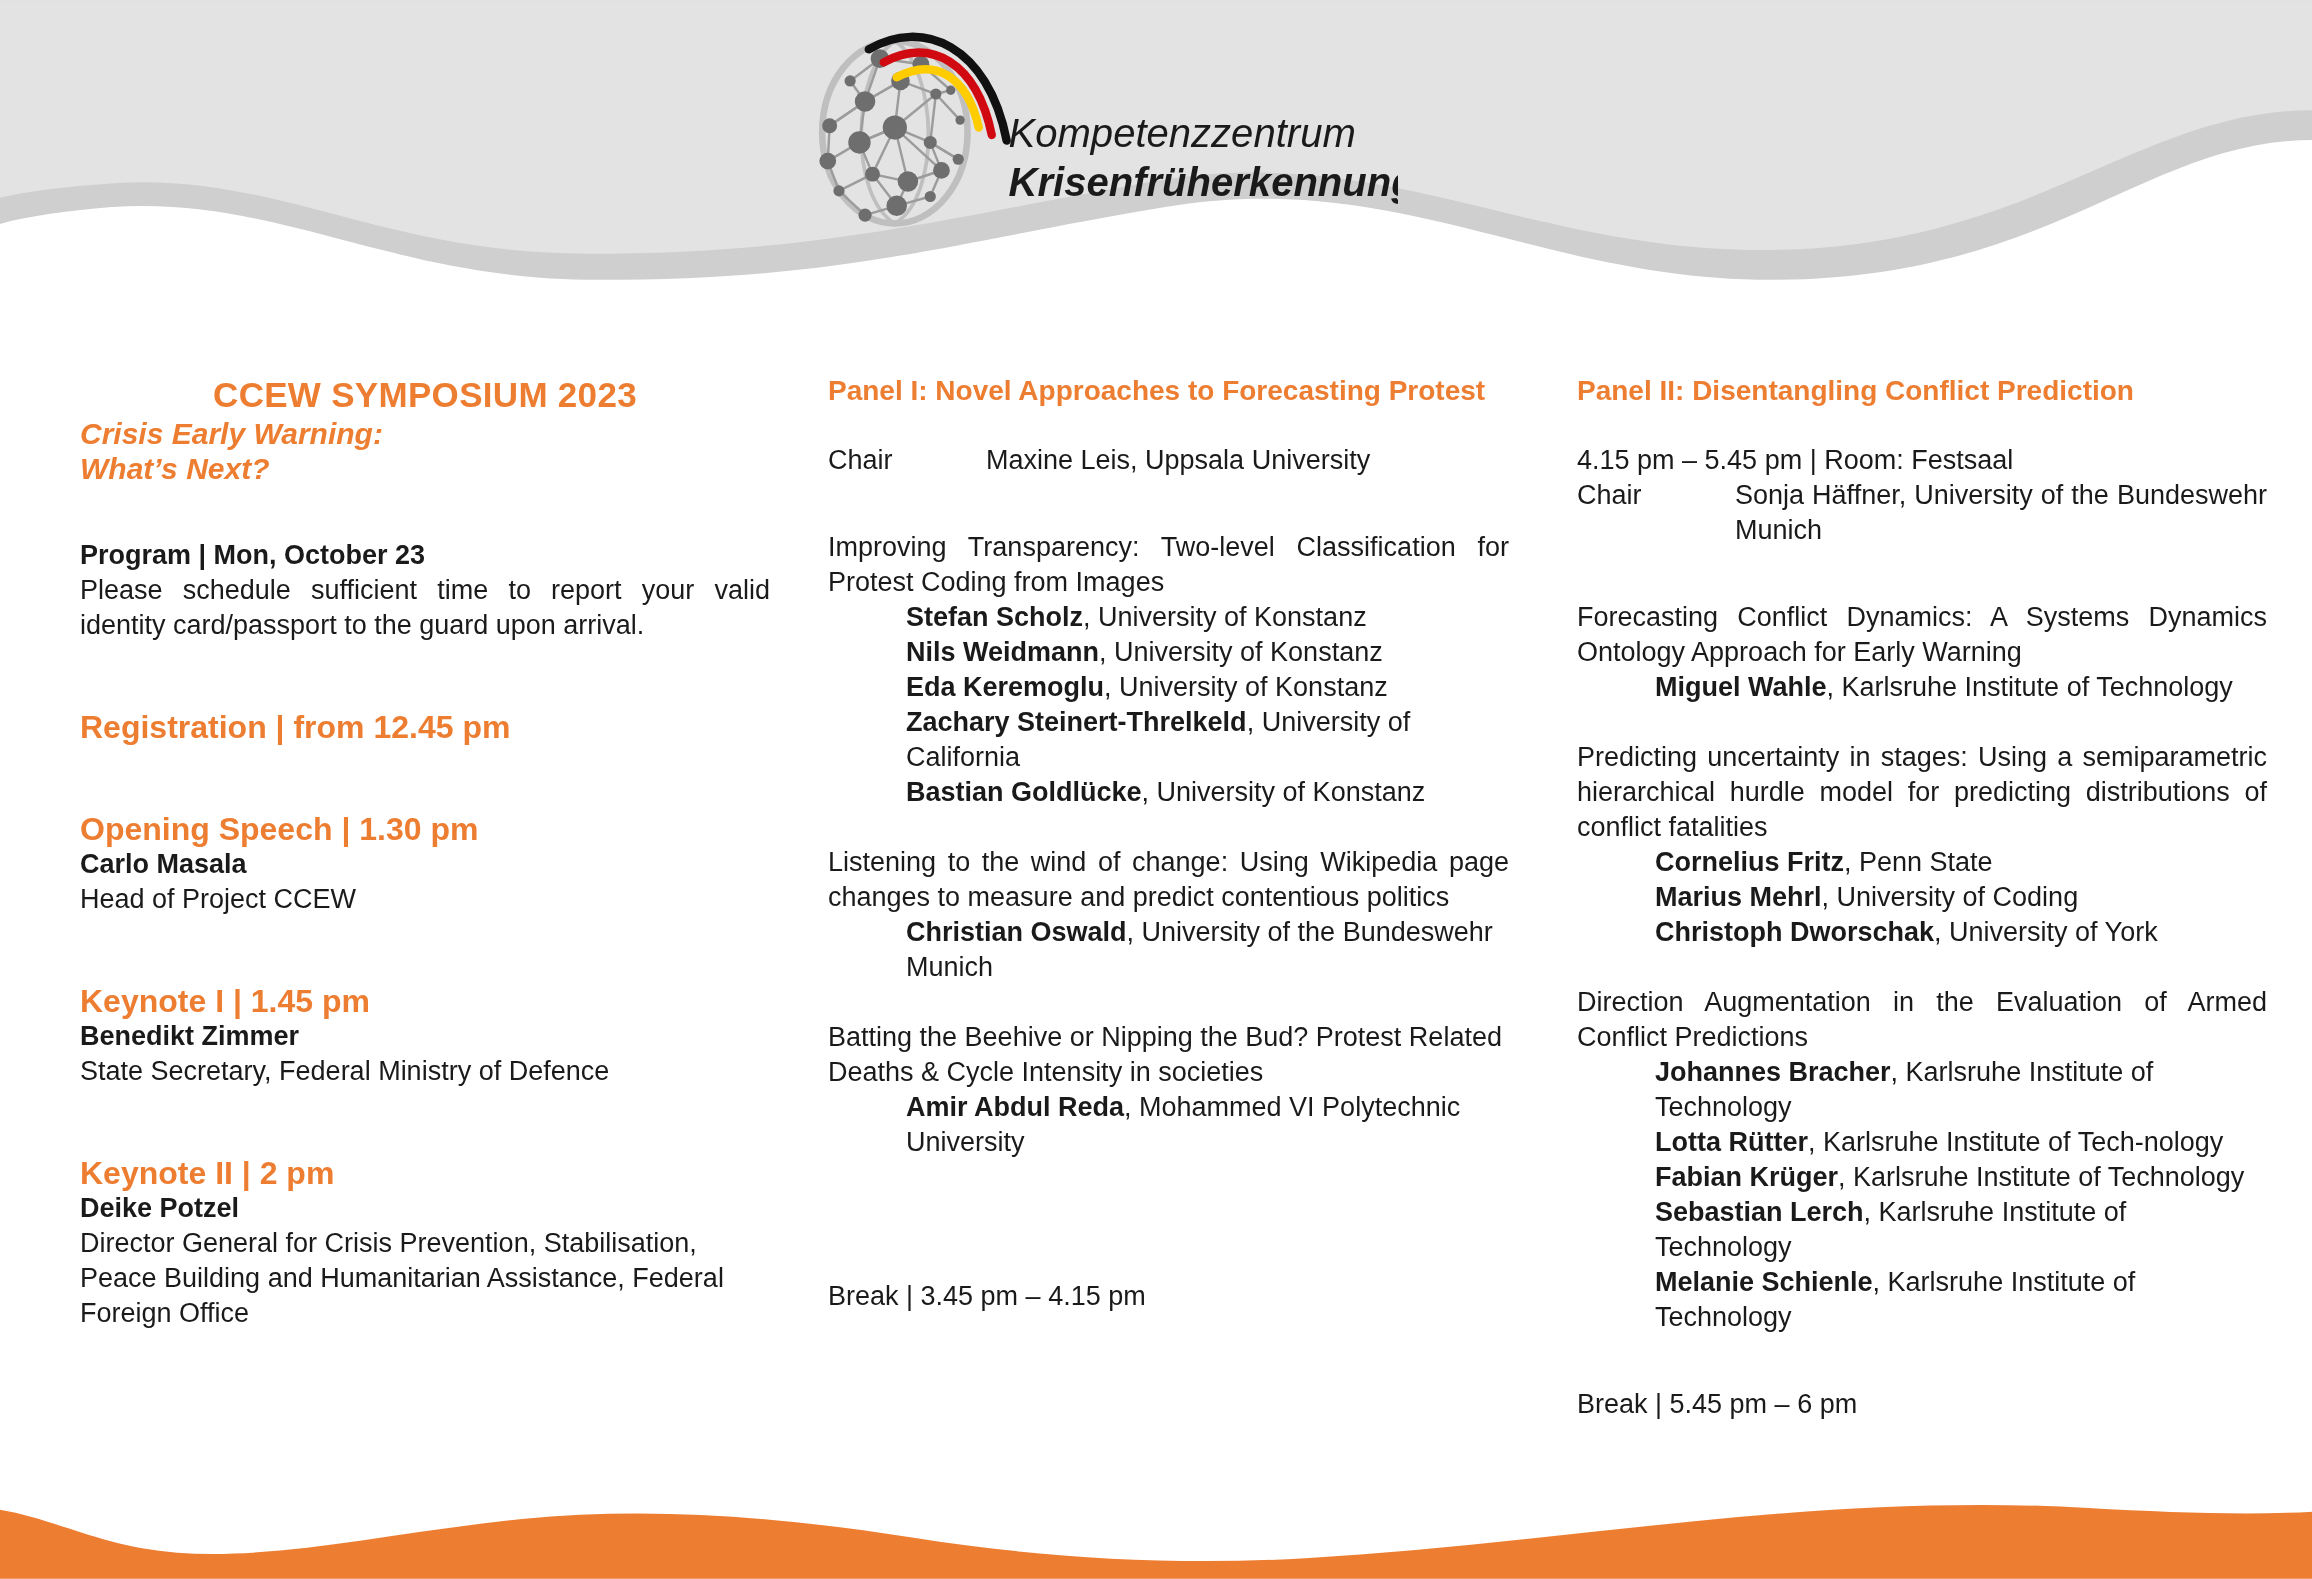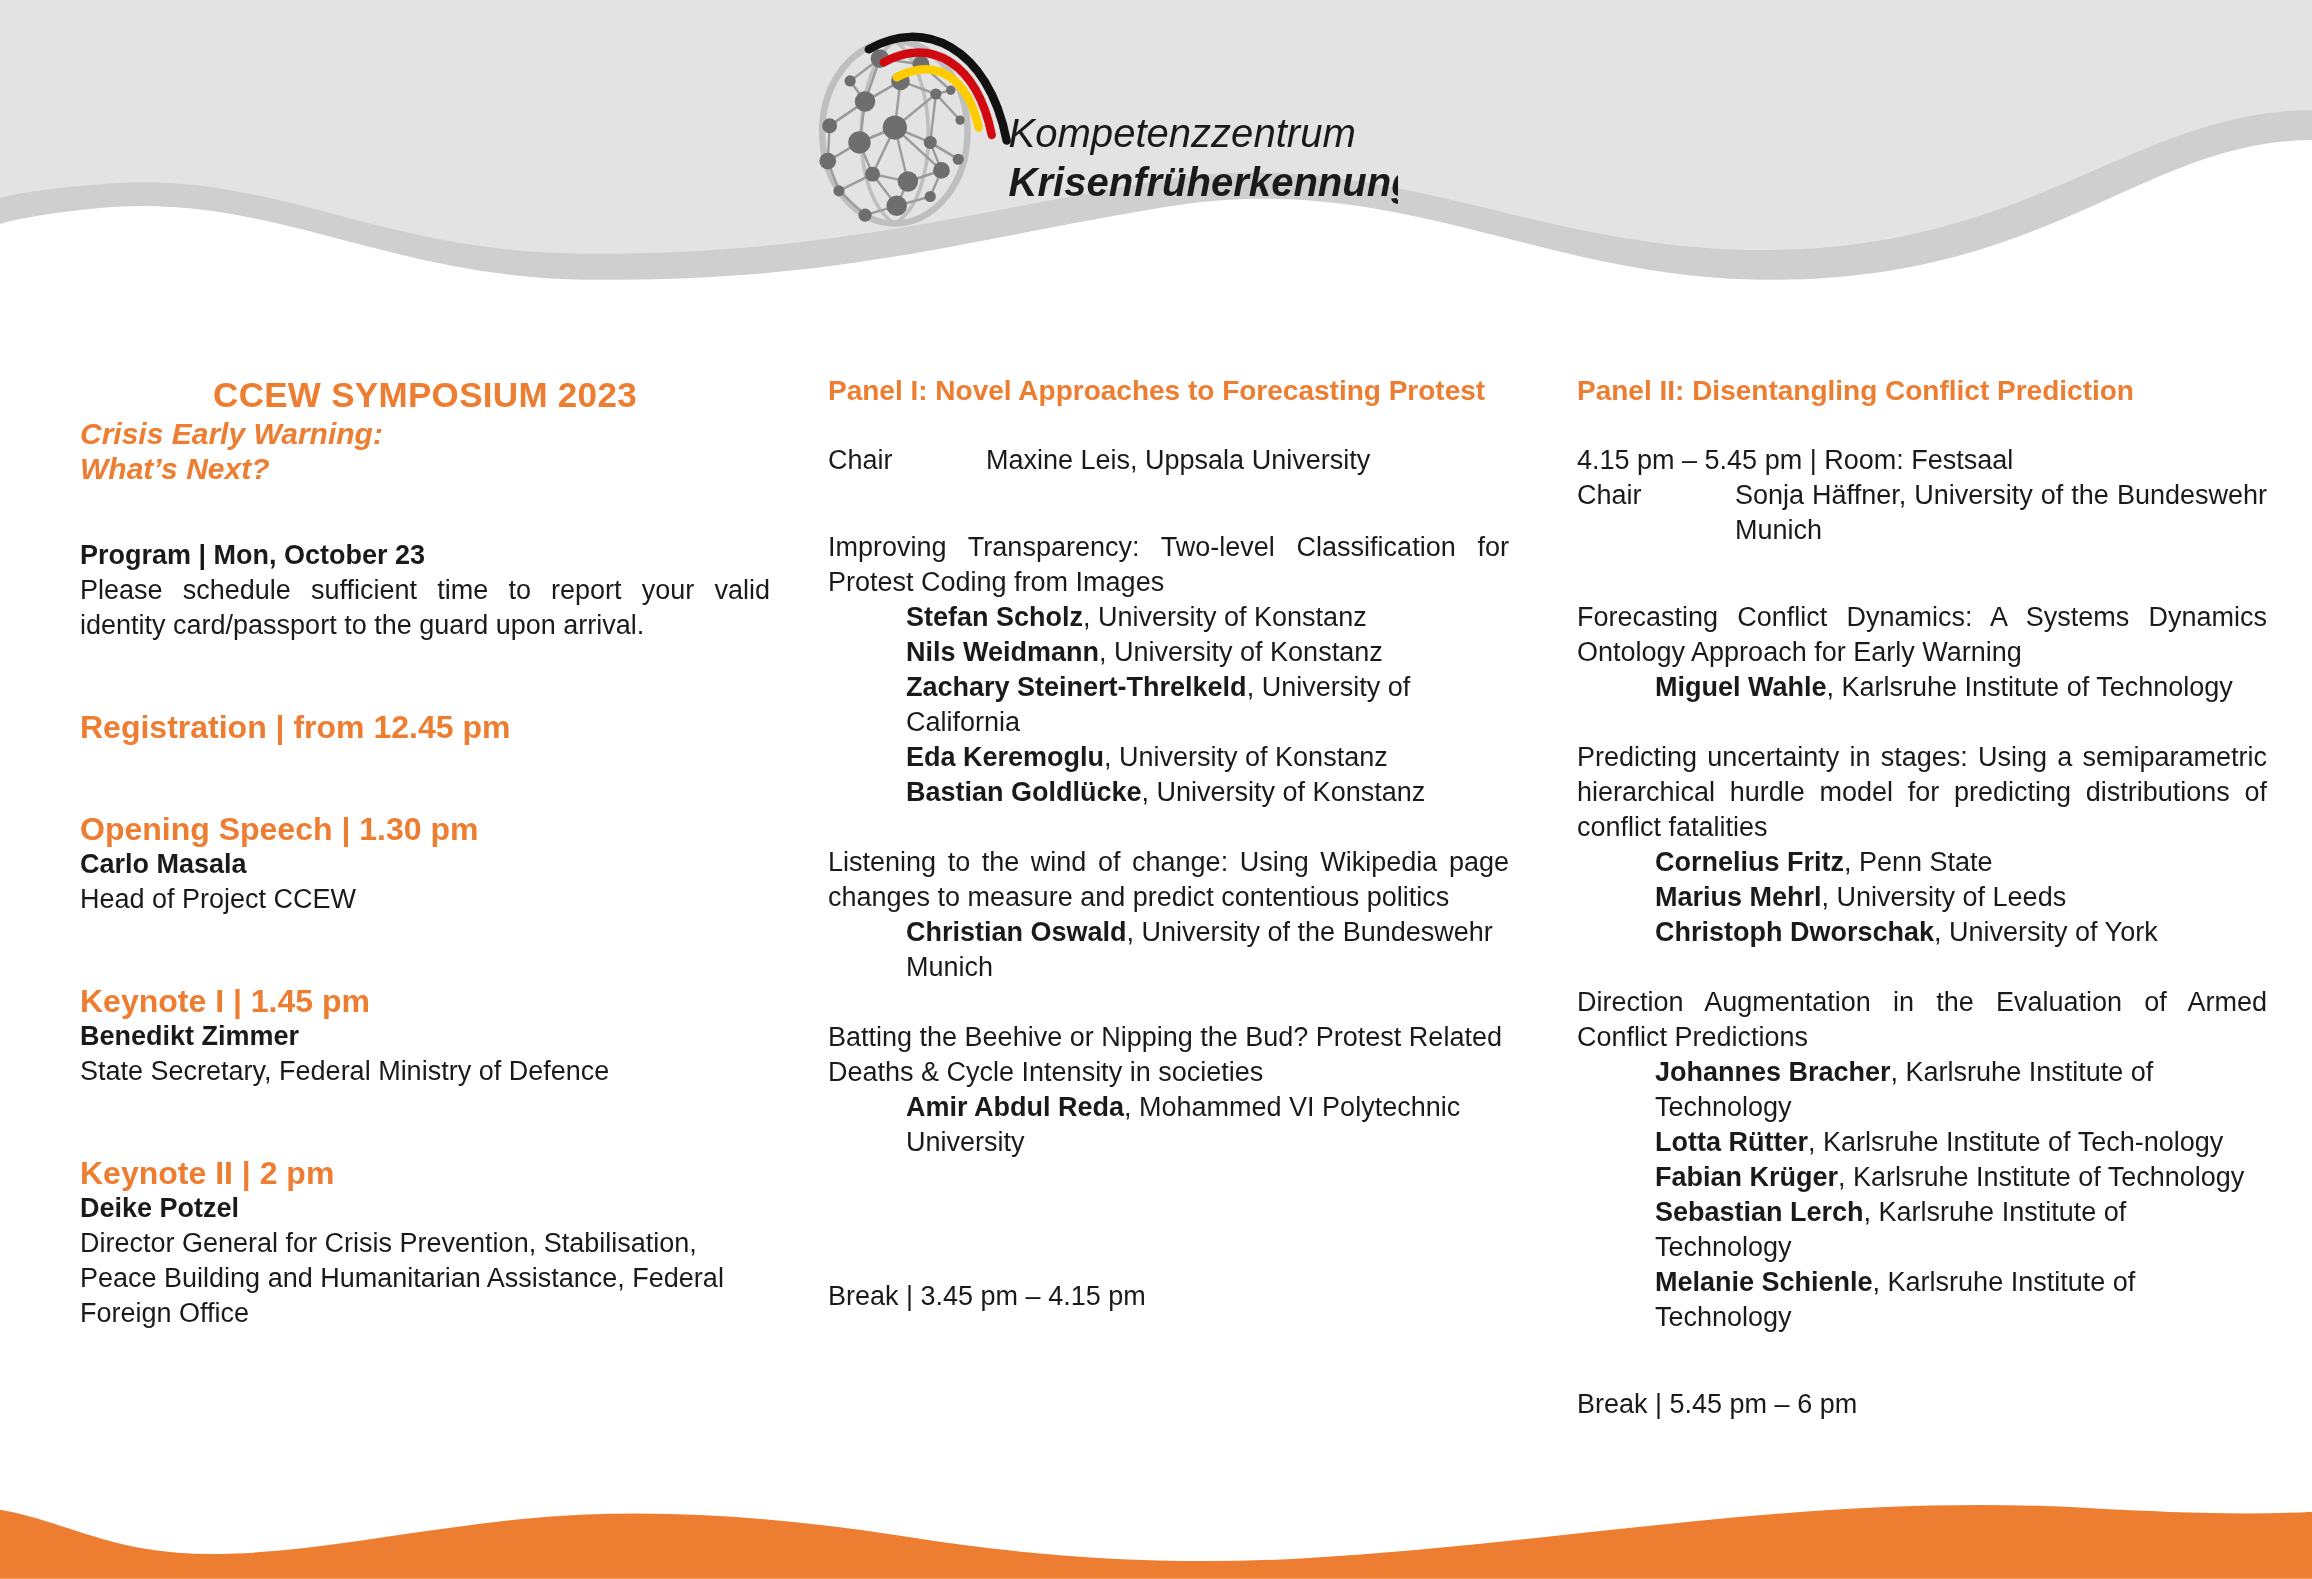--- a/index.html
+++ b/index.html
@@ -269,24 +269,24 @@
       <div>
         <div class="body-text justify-inner">Improving Transparency: Two-level Classification for Protest Coding from Images</div>
         <div class="name-block">
           <div>
             <span class="bold">Stefan Scholz</span><span>, University of Konstanz</span>
           </div>
           <div>
             <span class="bold">Nils Weidmann</span><span>, University of Konstanz</span>
           </div>
           <div>
+            <span class="bold">Eda Keremoglu</span><span>, University of Konstanz</span>
+          </div>
+          <div>
             <span class="bold">Zachary Steinert-Threlkeld</span><span>, University of California</span>
-          </div>
-          <div>
-            <span class="bold">Eda Keremoglu</span><span>, University of Konstanz</span>
           </div>
           <div>
             <span class="bold">Bastian Goldlücke</span><span>, University of Konstanz</span>
           </div>
         </div>
       </div>
 
       <div class="gap-md"></div>
 
       <div>
@@ -341,21 +341,21 @@
 
       <div class="gap-md"></div>
 
       <div>
         <div class="body-text justify-inner">Predicting uncertainty in stages: Using a semiparametric hierarchical hurdle model for predicting distributions of conflict fatalities</div>
         <div class="name-block">
           <div>
             <span class="bold">Cornelius Fritz</span><span>, Penn State</span>
           </div>
           <div>
-            <span class="bold">Marius Mehrl</span><span>, University of Leeds</span>
+            <span class="bold">Marius Mehrl</span><span>, University of Coding</span>
           </div>
           <div>
             <span class="bold">Christoph Dworschak</span><span>, University of York</span>
           </div>
         </div>
       </div>
 
       <div class="gap-md"></div>
 
       <div>

